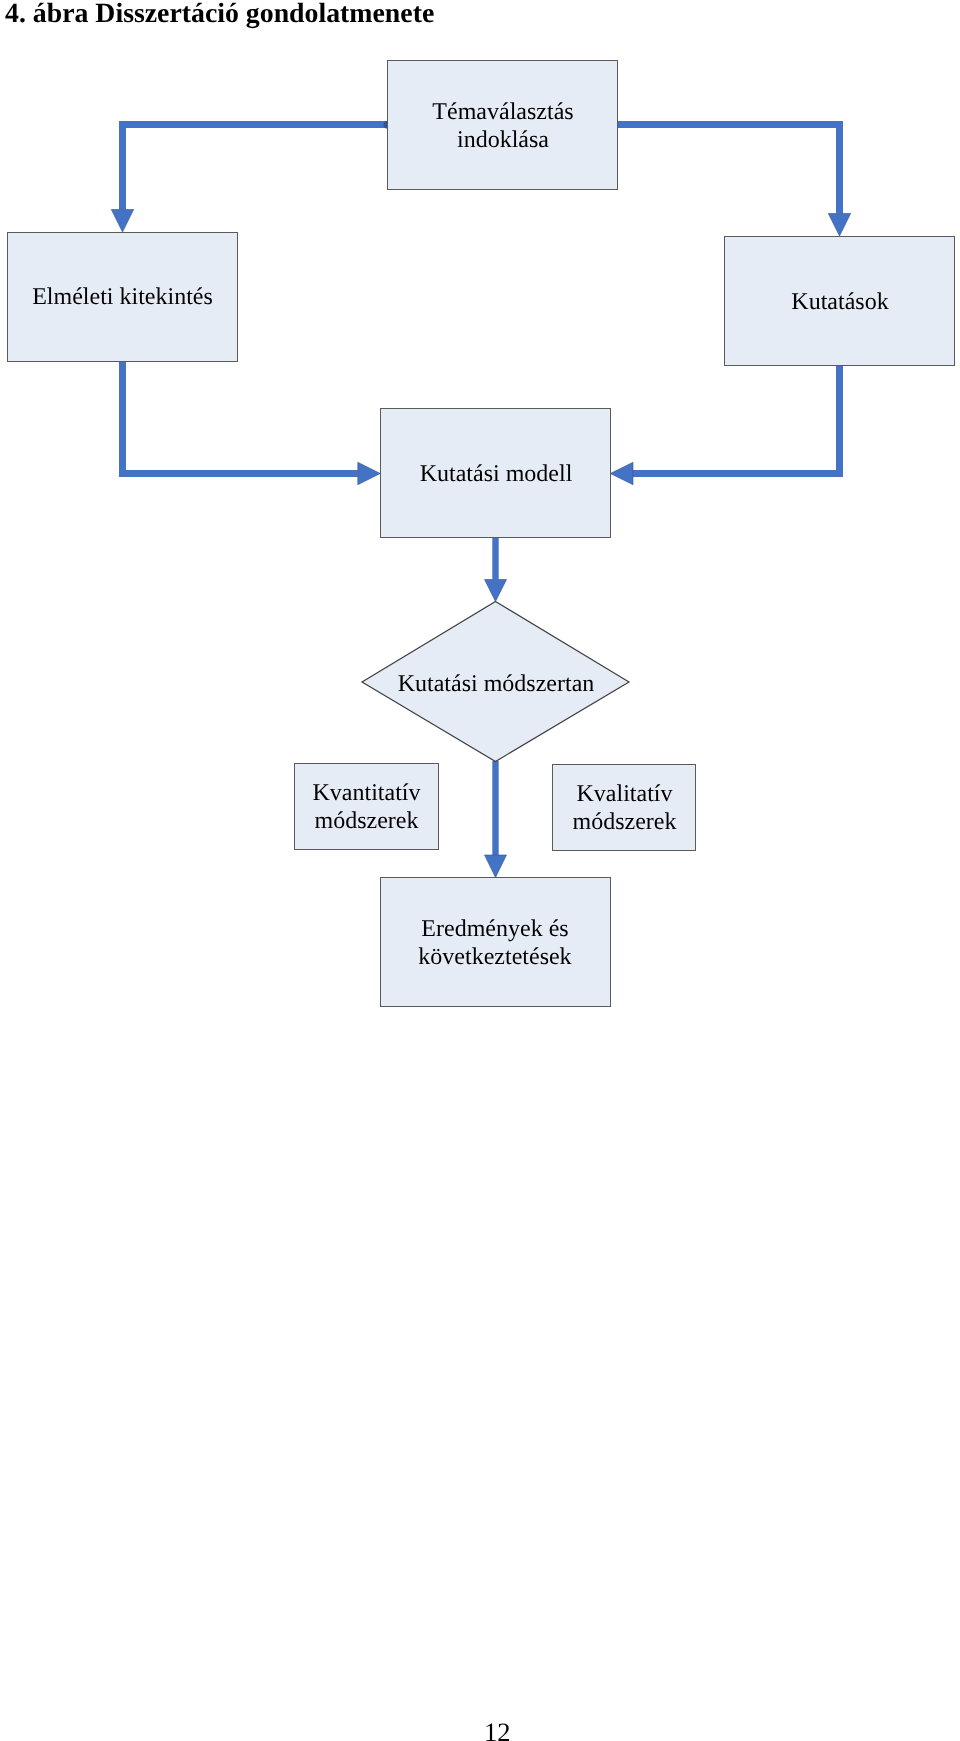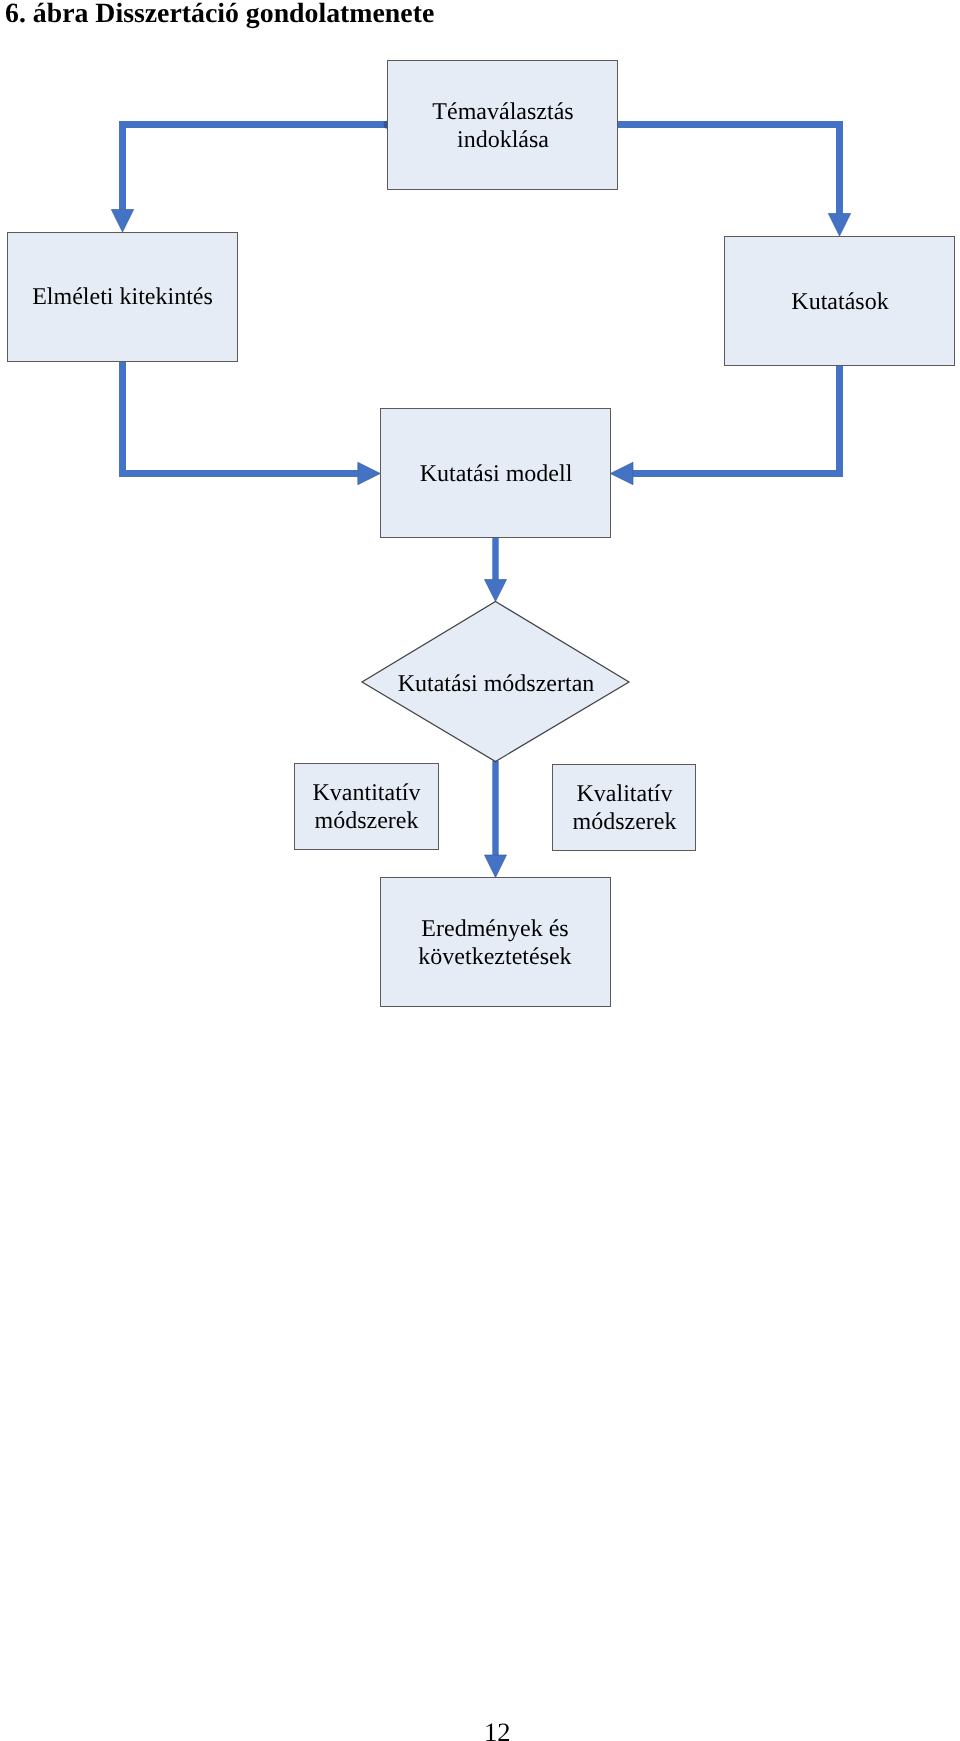--- a/index.html
+++ b/index.html
@@ -11,21 +11,21 @@
              white-space:nowrap;line-height:28px;transform:translate3d(0,0,0);}
   #diagram{position:absolute;left:0;top:0;width:960px;height:1060px;transform:translate3d(0,0,0);}
   #page-number{position:absolute;left:484px;top:1719px;font-size:26.5px;line-height:26px;transform:translate3d(0,0,0);}
   .nodetext{font-family:"Liberation Serif", serif;font-size:24px;fill:#000;}
 </style>
 </head>
 <body>
 
 <div class="page">
 
-  <div id="fig-title">6. ábra Disszertáció gondolatmenete</div>
+  <div id="fig-title">4. ábra Disszertáció gondolatmenete</div>
 
   <svg id="diagram" viewBox="0 0 960 1060" width="960" height="1060">
 
     <g>
       <path d="M 387.5 124.5 L 122.5 124.5 L 122.5 209.5" fill="none" stroke="#4472c4" stroke-width="7"></path>
       <circle cx="387.5" cy="124.7" r="3.9" fill="#2f5597"></circle>
       <polygon points="111.3,209.5 133.7,209.5 122.5,232" fill="#4472c4" stroke="#2f5597" stroke-width="0.6"></polygon>
 
       <path d="M 616 124.5 L 839.5 124.5 L 839.5 213.5" fill="none" stroke="#4472c4" stroke-width="7"></path>
       <polygon points="828.3,213.5 850.7,213.5 839.5,236" fill="#4472c4" stroke="#2f5597" stroke-width="0.6"></polygon>

